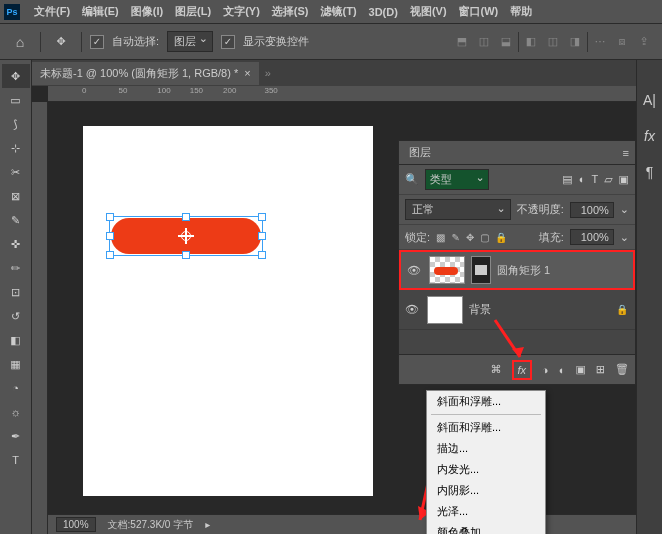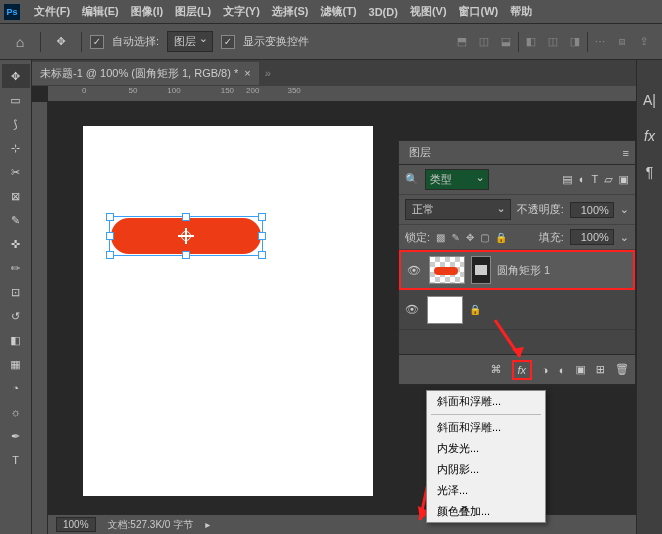--- a/index.html
+++ b/index.html
@@ -167,24 +167,24 @@
       <div class="doc-tab">
         <span>未标题-1 @ 100% (圆角矩形 1, RGB/8) *</span>
         <span class="doc-tab-close">×</span>
       </div>
       <div class="tab-add">»</div>
     </div>
 
     <div class="canvas-wrap">
       <div class="ruler-h">
         <span class="ruler-tick" style="margin-left:34px">0</span>
-        <span class="ruler-tick" style="margin-left:42px">50</span>
+        <span class="ruler-tick" style="margin-left:32px">50</span>
         <span class="ruler-tick" style="margin-left:30px">100</span>
-        <span class="ruler-tick" style="margin-left:40px">150</span>
-        <span class="ruler-tick" style="margin-left:12px">200</span>
+        <span class="ruler-tick" style="margin-left:19px">150</span>
+        <span class="ruler-tick" style="margin-left:20px">200</span>
         <span class="ruler-tick" style="margin-left:28px">350</span>
       </div>
       <div class="ruler-v"></div>
       <div class="canvas-bg">
         <div class="artboard">
           <div class="shape"></div>
           <div class="sel-box">
             <div class="handle h-tl"></div>
             <div class="handle h-tm"></div>
             <div class="handle h-tr"></div>
@@ -256,40 +256,42 @@
         <span class="eye">👁</span>
         <div class="thumb checker">
             <div class="mini-shape"></div>
           </div>
         <div class="mask-thumb"></div>
         <span class="layer-name">圆角矩形 1</span>
       </div>
       <div class="layer-item">
         <span class="eye">👁</span>
         <div class="thumb"></div>
+        <span class="layer-name">背景</span>
         <span class="lock-icon">🔒</span>
       </div>
       <div style="height:24px"></div>
     </div>
 
     <div class="panel-bottom">
       <span>⌘</span>
       <span class="fx-wrap"><i>fx</i></span>
       <span>◑</span>
       <span>◐</span>
       <span>▣</span>
       <span>⊞</span>
       <span>🗑</span>
     </div>
   </div>
 
   <div class="fx-menu">
     <div class="fx-menu-item">斜面和浮雕...</div>
     <div class="fx-sep"></div>
     <div class="fx-menu-item">斜面和浮雕...</div>
+    <div class="fx-menu-item">描边...</div>
     <div class="fx-menu-item">内发光...</div>
     <div class="fx-menu-item">内阴影...</div>
     <div class="fx-menu-item">光泽...</div>
     <div class="fx-menu-item">颜色叠加...</div>
 
   </div>
 
   <div class="arrow arrow1">
     <svg viewBox="0 0 40 50">
         <path d="M5 5 L30 42" stroke="#ff2020" stroke-width="3" fill="none"></path>

